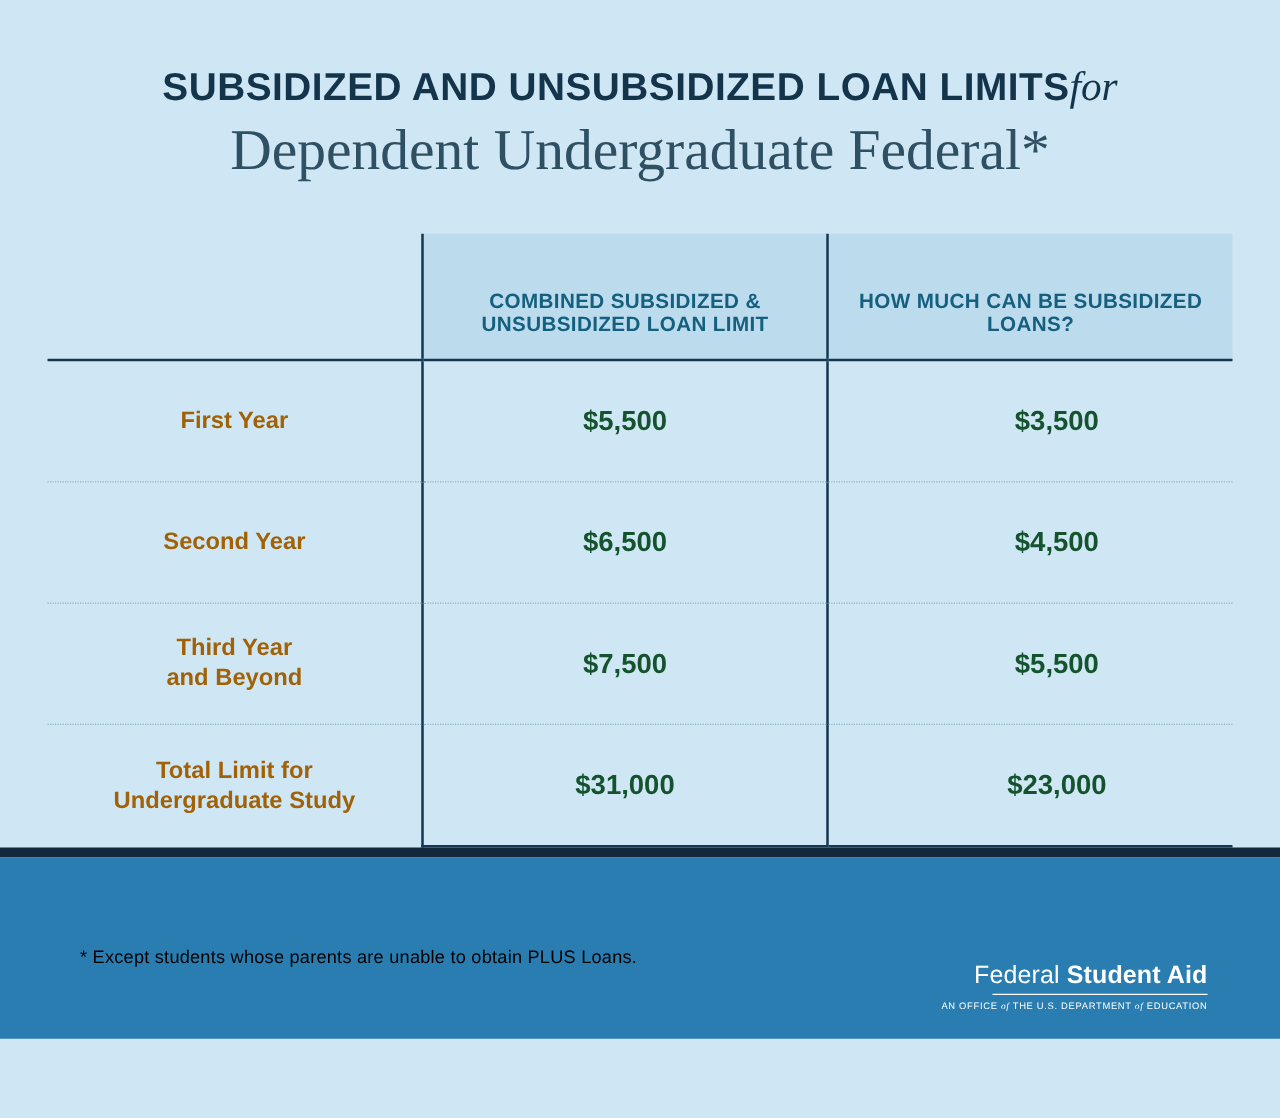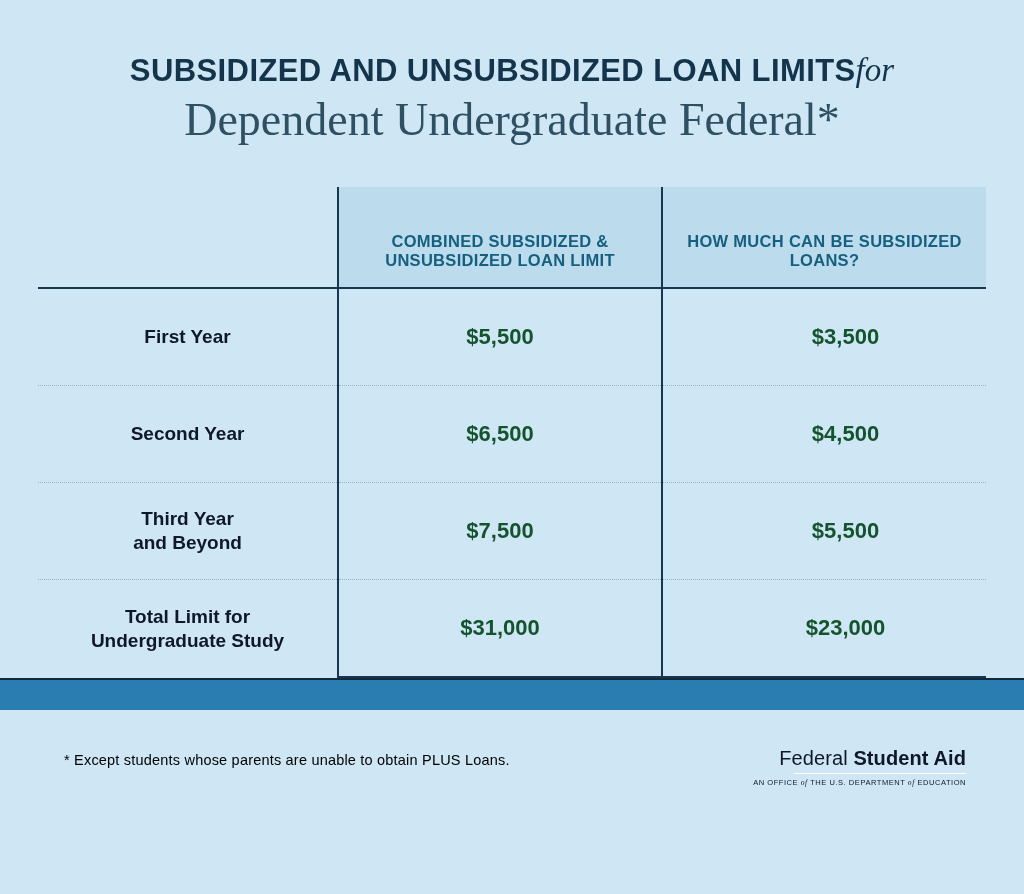--- a/index.html
+++ b/index.html
@@ -11,21 +11,21 @@
     height: 894px;
     background: #cfe7f5;
     font-family: "Liberation Sans", sans-serif;
     overflow: hidden;
     position: relative;
   }
 
   .infographic {
     position: relative;
     width: 1024px;
-    height: 710px;
+    height: 831px;
     background: #cfe7f5;
     display: flex;
     flex-direction: column;
   }
 
   
   .title-block {
     padding-top: 52px;
     text-align: center;
     color: #16374f;
@@ -100,21 +100,21 @@
     color: #16374f;
     border-bottom: 1px dotted #8fb4c9;
   }
   tbody tr:last-child td {
     border-bottom: none;
   }
   tbody td.row-label {
     font-size: 19px;
     font-weight: bold;
     line-height: 1.25;
-    color: #0f172a;
+    color: #a16207;
   }
   tbody td.value {
     font-size: 22px;
     font-weight: bold;
     color: #14532d;
     border-left: 2px solid #16374f;
   }
   tbody td.value.col2 {
     border-left: 2px solid #16374f;
     padding-left: 43px;
@@ -140,23 +140,23 @@
     position: absolute;
     left: 64px;
     top: 72px;
     color: #000000;
     font-size: 14.5px;
     letter-spacing: 0.2px;
   }
   .logo {
     position: absolute;
     right: 58px;
-    top: 68px;
+    top: 84px;
     text-align: right;
-    color: #0f172a;
+    color: #ffffff;
   }
   .logo-main {
     font-size: 20px;
     letter-spacing: 0.1px;
     line-height: 1;
     white-space: nowrap;
   }
   .logo-main .light { font-weight: normal; }
   .logo-main .bold { font-weight: bold; }
   .logo-rule {

